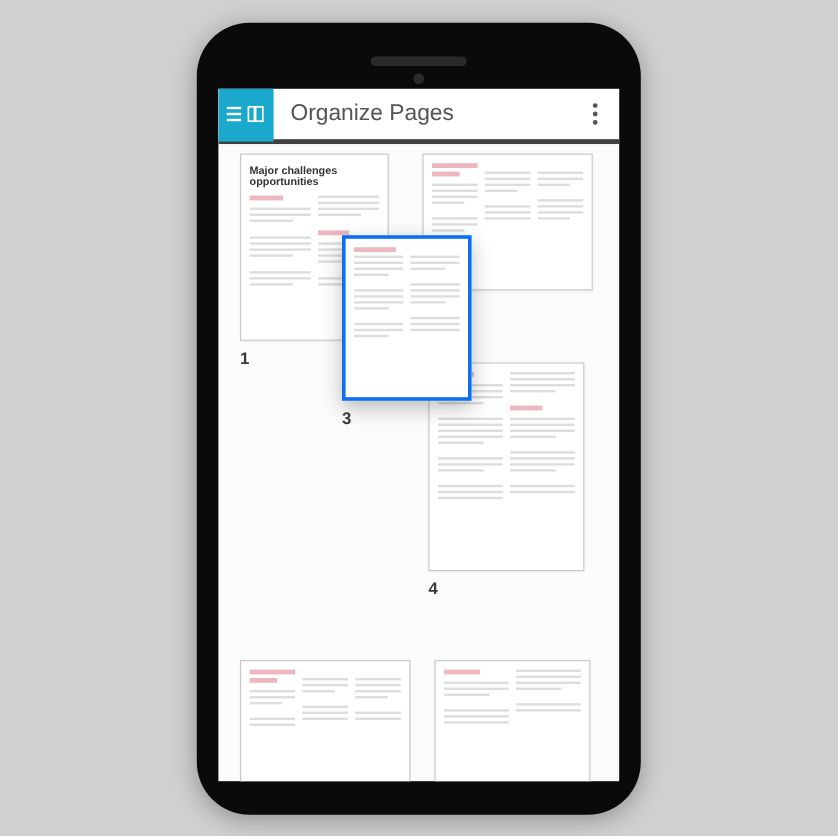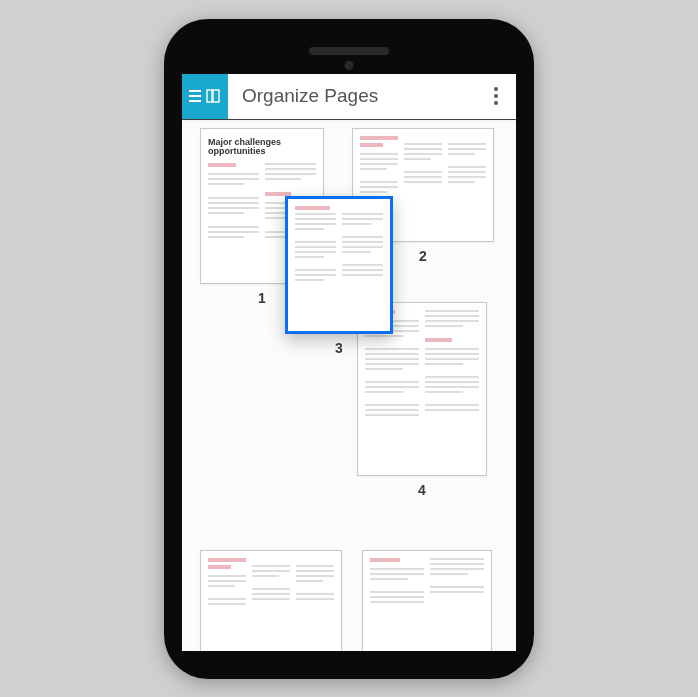--- a/index.html
+++ b/index.html
@@ -46,21 +46,21 @@
       height: 100%;
       background: #fbfbfb;
       overflow: hidden;
       position: relative;
     }
     .appbar {
       height: 46px;
       background: #fff;
       display: flex;
       align-items: center;
-      border-bottom: 1px solid #404040;
+      border-bottom: 4px solid #404040;
       box-shadow: 0 1px 2px rgba(0,0,0,.05);
     }
     .menu-btn {
       width: 46px;
       height: 46px;
       background: #1aa9cc;
       display: flex;
       align-items: center;
       justify-content: center;
       gap: 4px;
@@ -105,21 +105,20 @@
     }
     .content {
       position: relative;
       padding: 14px;
       height: calc(100% - 46px);
     }
     .page-wrap {
       position: absolute;
       display: flex;
       flex-direction: column;
-      align-items: center;
     }
     .page-thumb {
       background: #fff;
       border: 1px solid #c8c8c8;
       box-shadow: 0 1px 2px rgba(0,0,0,.06);
       padding: 7px;
       display: flex;
       flex-direction: column;
     }
     .page-thumb.dragging {

